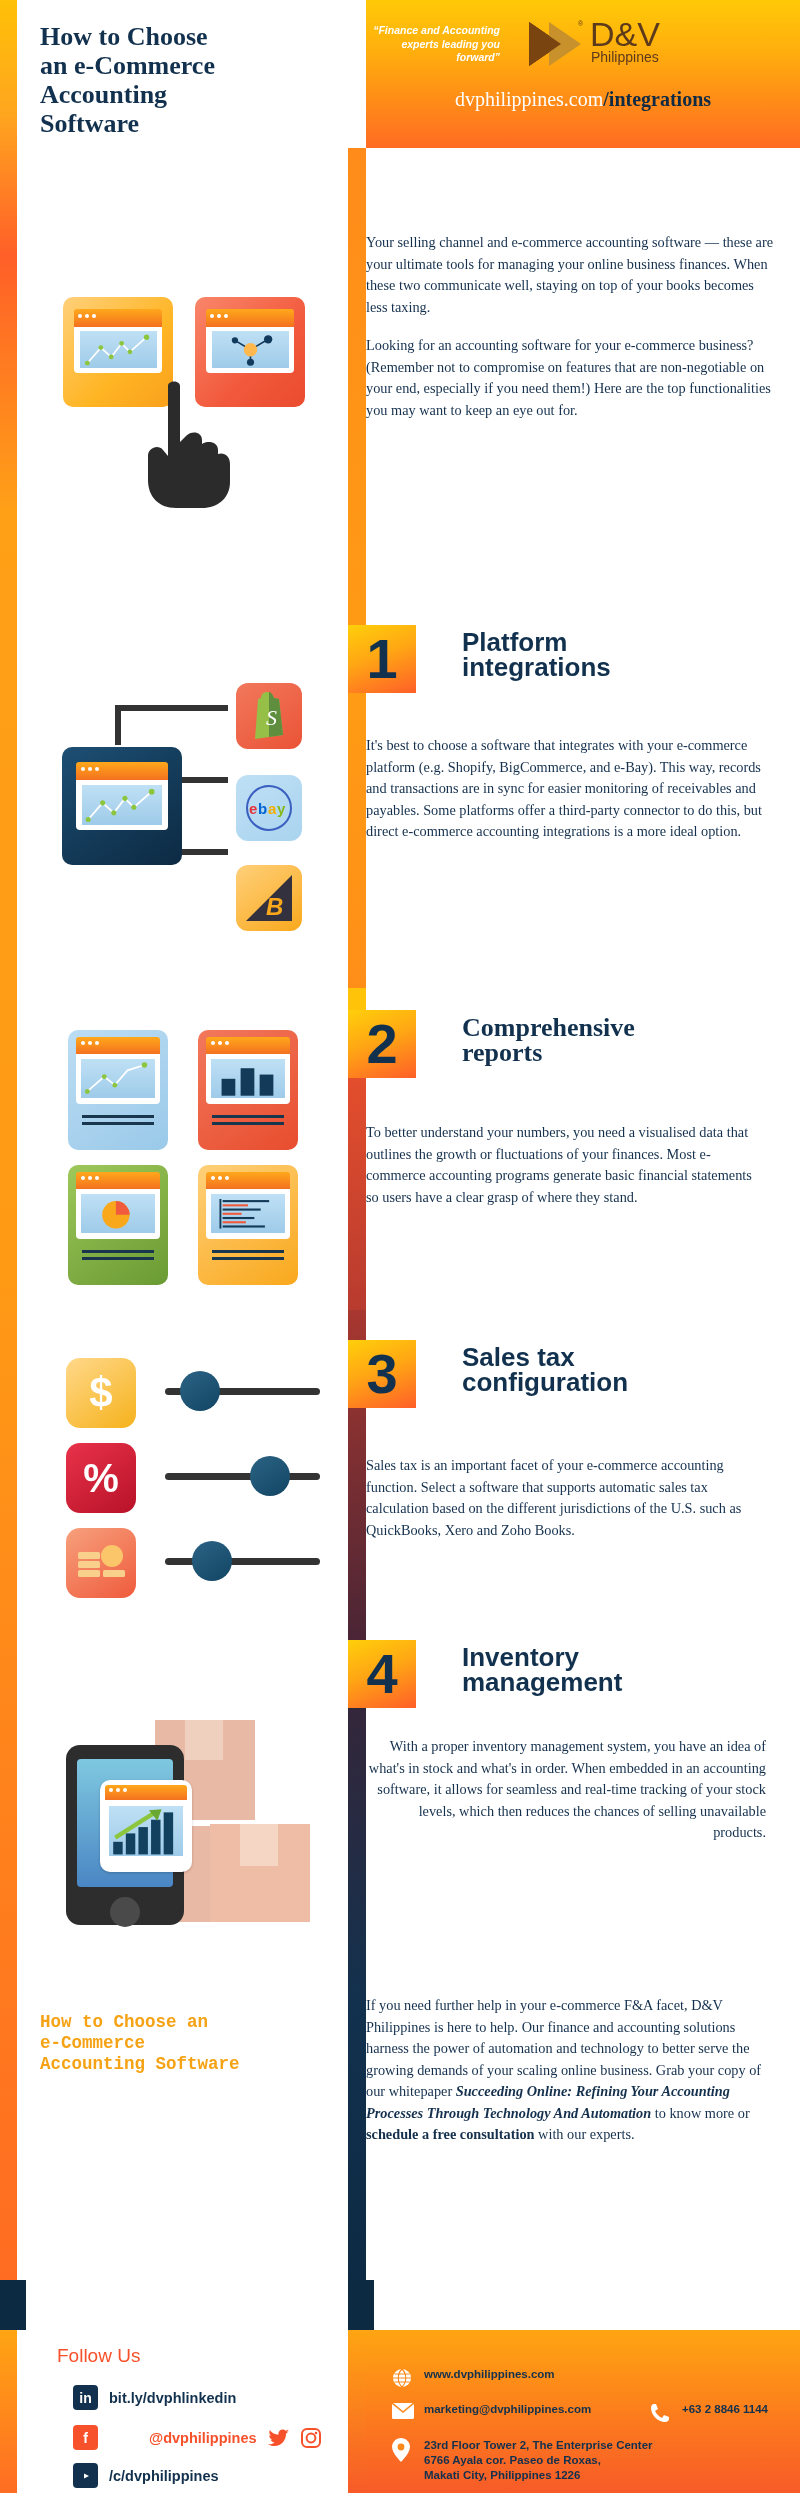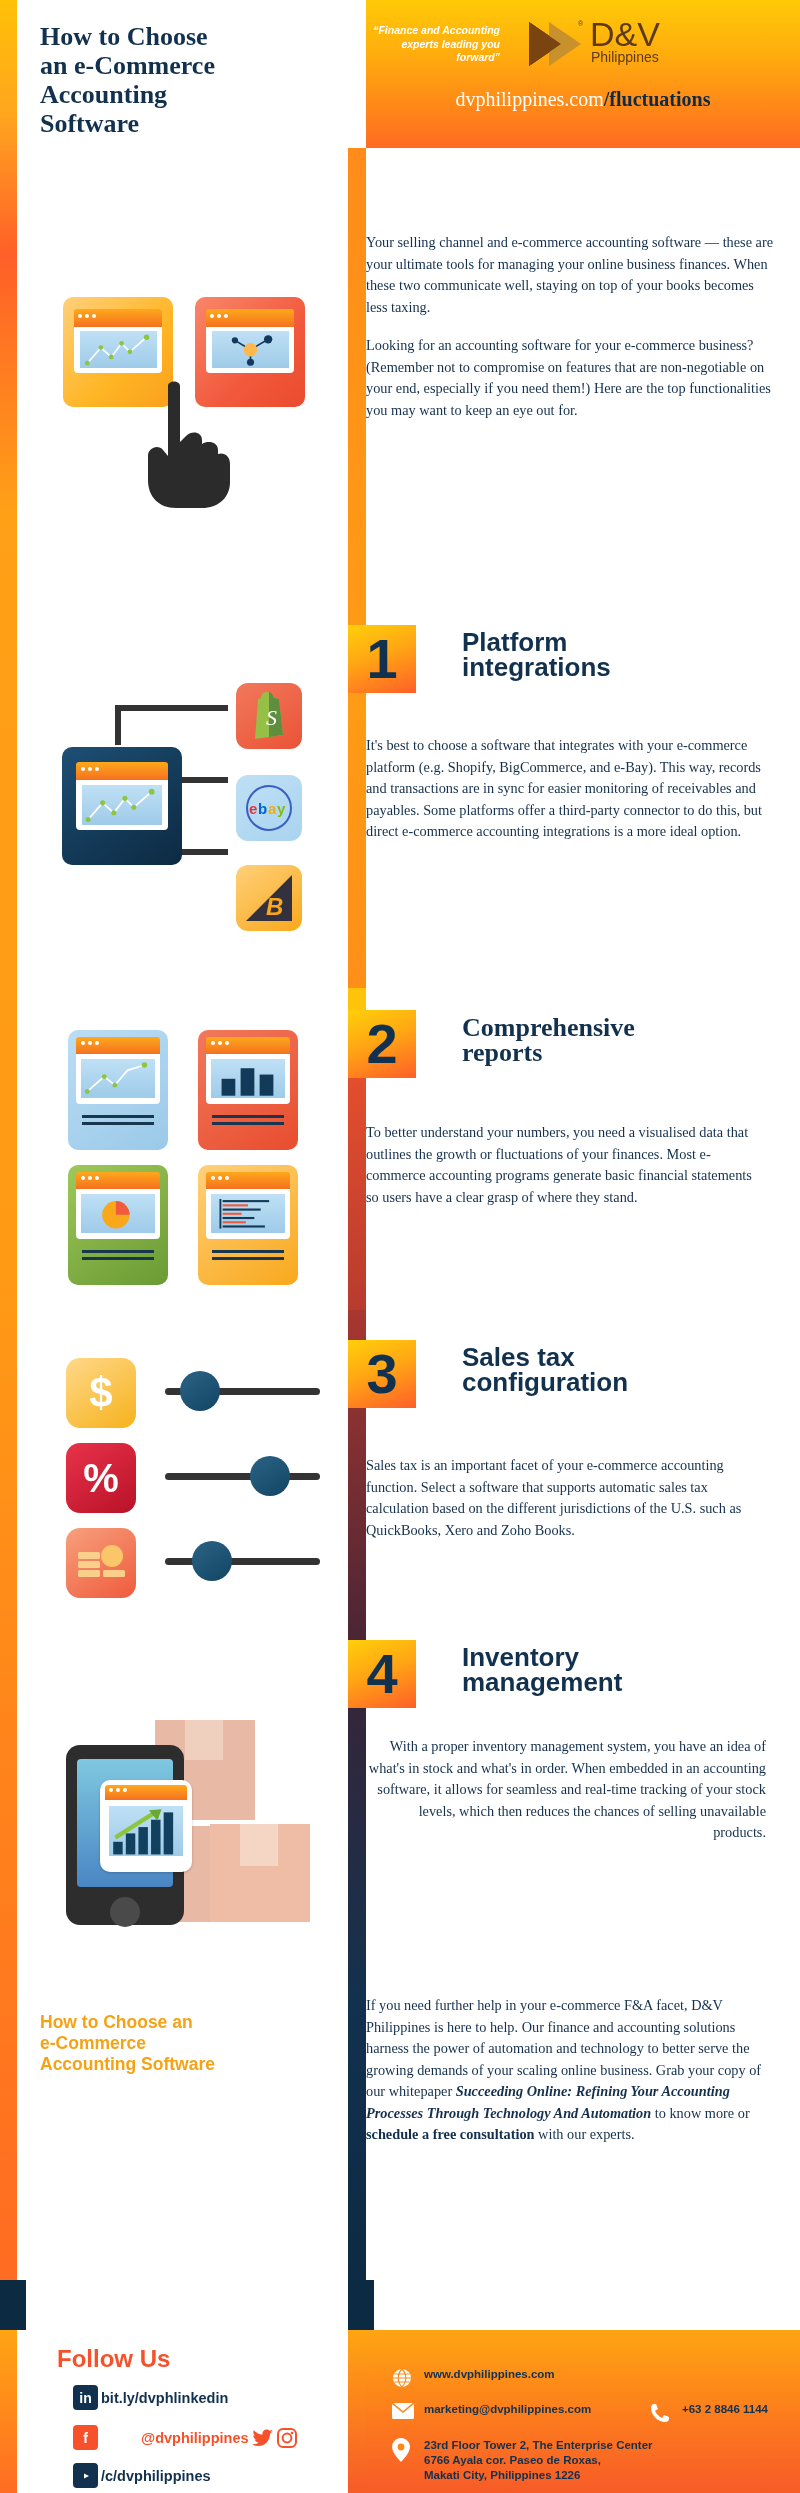--- a/index.html
+++ b/index.html
@@ -91,42 +91,42 @@
   
   .rail{ position:absolute; left:348px; width:18px; }
 
   .ttl{
     position:absolute; left:40px; top:22px; width:260px;
     font-family:"Liberation Serif", serif;
     font-weight:bold; font-size:26px; line-height:29px; color:#12314e;
   }
   .ttl-bottom{
     position:absolute; left:40px; top:2012px; width:280px;
-    font-family:Liberation Sans, sans-serif;
+    font-family:Liberation Mono, monospace;
     font-weight:bold; font-size:17.5px; line-height:21px; color:#f5a214;
   }
 
   
   .bcard{ position:absolute; border-radius:10px; overflow:hidden; }
   .bcard .bar{ position:absolute; left:10%; top:11%; width:80%; height:16%;
     background:linear-gradient(180deg,#ffa81b 0%,#f4711f 100%); border-radius:3px 3px 0 0;}
   .bcard .dots{ position:absolute; left:14%; top:15%; display:flex; gap:3px; }
   .bcard .dots i{ width:4px;height:4px;border-radius:50%;background:#fff;display:block;}
   .bcard .scr{ position:absolute; left:10%; top:27%; width:80%; height:42%;
     background:#fff; border-radius:0 0 4px 4px; }
   .bcard .plot{ position:absolute; left:15%; top:31%; width:70%; height:34%;
     background:linear-gradient(180deg,#bfe0f5 0%,#9ecbe9 100%); }
 
   
   .follow-title{
     position:absolute; left:57px; top:2345px;
     font-family:"Liberation Sans", sans-serif;
-    font-weight:bold; font-size:24px; color:#f7512b;
-  }
-  .soc-row{ position:absolute; left:57px; display:flex; align-items:center; gap:3px;
+    font-weight:normal; font-size:19px; color:#f7512b;
+  }
+  .soc-row{ position:absolute; left:57px; display:flex; align-items:center; gap:11px;
     font-family:"Liberation Sans", sans-serif; font-weight:bold; font-size:14.5px;padding-left:16px; }
   .soc-ico{ width:25px;height:25px;border-radius:4px;display:flex;align-items:center;justify-content:center;
     color:#fff; font-family:"Liberation Sans",sans-serif; font-weight:bold; font-size:14px;}
 
   
   .contact-band{
     position:absolute; left:366px; top:2330px; width:434px; height:163px;
     background:linear-gradient(180deg,#ffa512 0%,#fc7a1d 55%,#f75b28 100%);
   }
   .contact-row{ position:absolute; display:flex; align-items:flex-start; gap:12px;
@@ -165,21 +165,21 @@
       <path d="M22 2 L22 46 L54 24 Z" fill="#c8912c"></path>
       <path d="M2 2 L2 46 L34 24 Z" fill="#7a4410"></path>
       <path d="M13 10 L13 38 L32 24 Z" fill="#ffa30a" opacity="0"></path>
     </svg>
   </div>
   <div class="logo-reg">®</div>
   <div class="logo-dv">D&amp;V</div>
   <div class="logo-ph">Philippines</div>
 
   <div class="header-url">
-    <span>dvphilippines.com</span><b>/fluctuations</b>
+    <span>dvphilippines.com</span><b>/integrations</b>
   </div>
 
   <div class="divider"></div>
 
   <div class="rail" style="top:1010px;height:300px;background:linear-gradient(180deg,#f0542c 0%,#b83b2f 100%);"></div>
   <div class="rail" style="top:1310px;height:330px;background:linear-gradient(180deg,#a8372f 0%,#4a2535 100%);"></div>
   <div class="rail" style="top:1640px;height:660px;background:linear-gradient(180deg,#3c2436 0%,#12314e 55%,#0d2a43 100%);"></div>
   <div class="yellow-block" style="left:348px;top:2298px;width:18px;height:32px;"></div>
 
   <div class="yellow-block" style="left:348px;top:988px;width:18px;height:22px;"></div>

